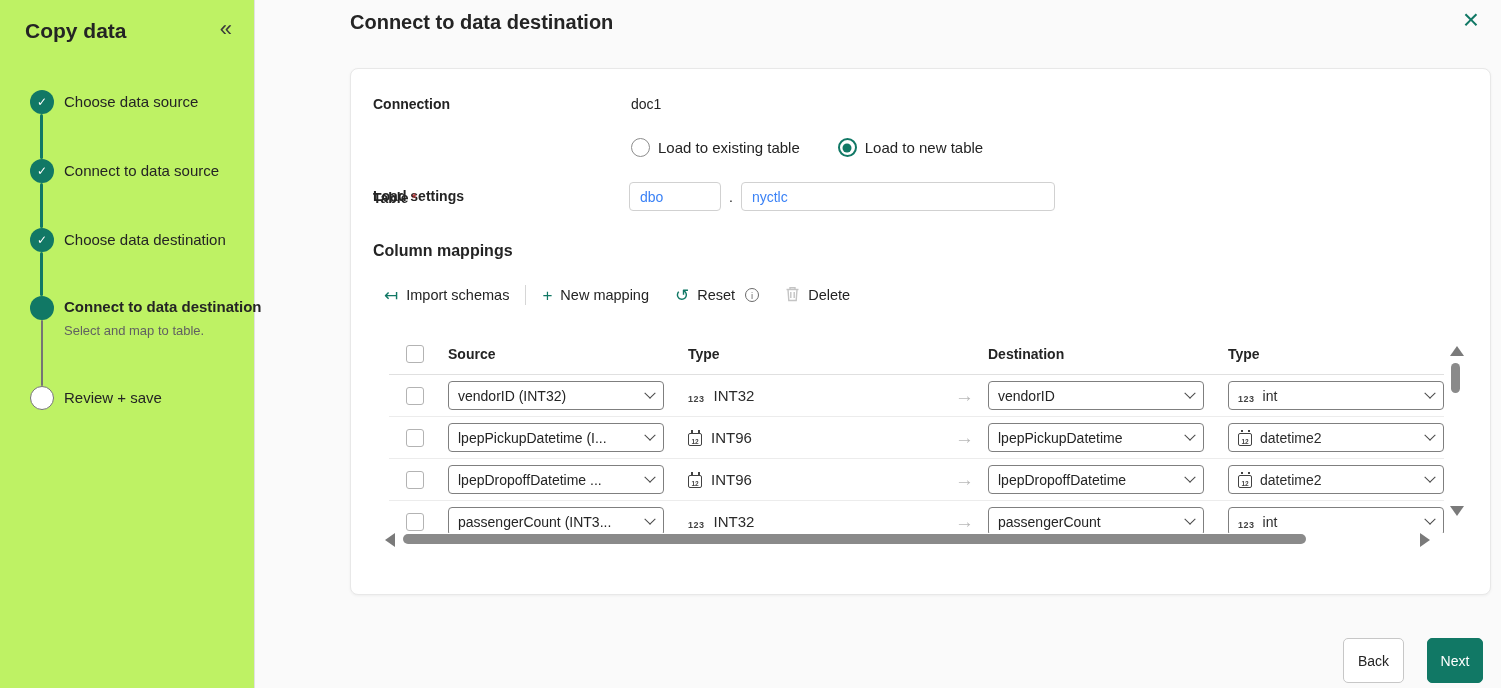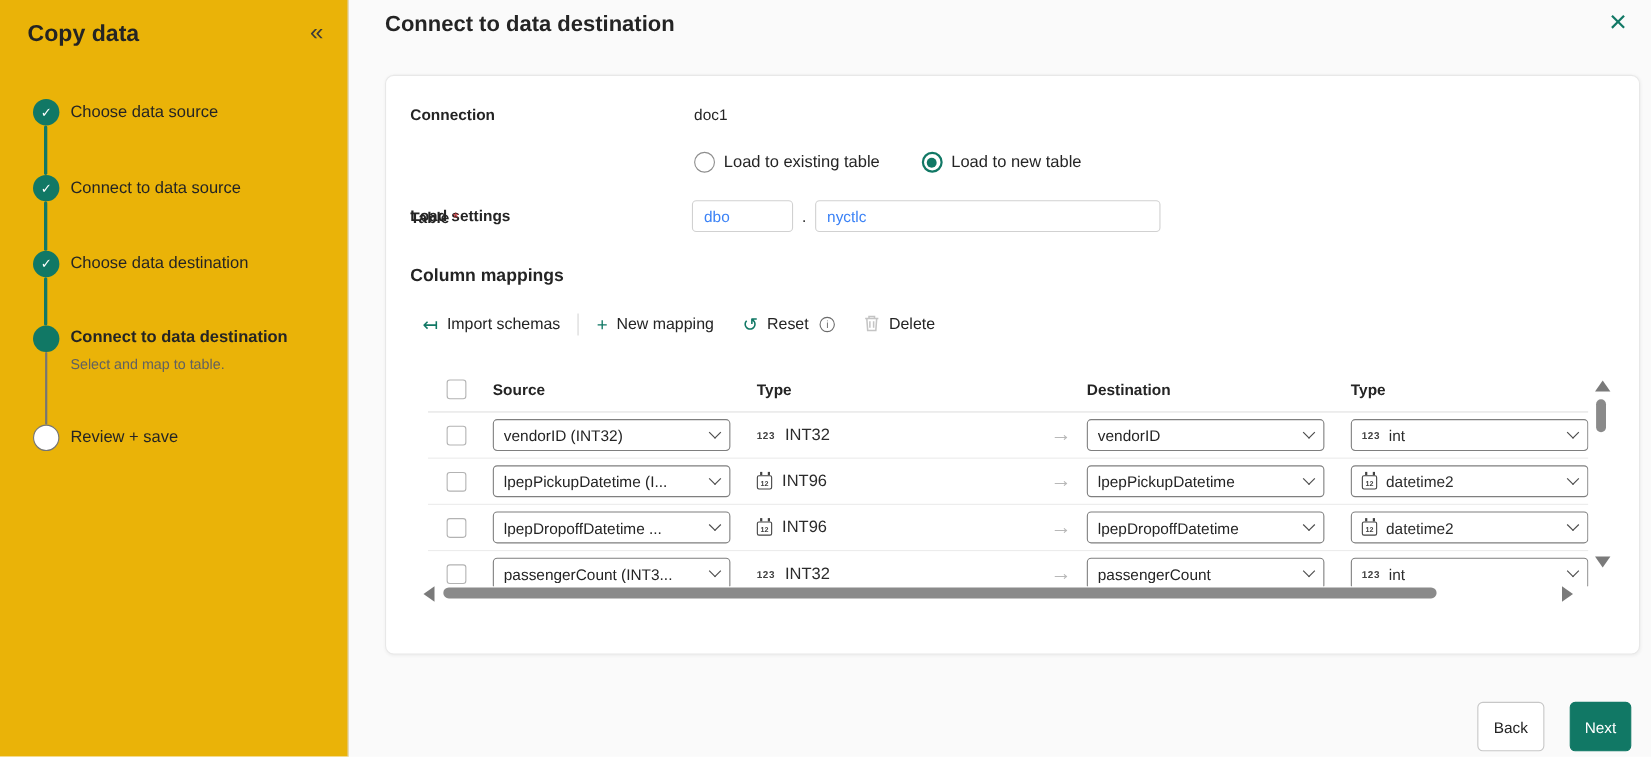--- a/index.html
+++ b/index.html
@@ -1,20 +1,20 @@
 <!DOCTYPE html>
 <html><head>
 <meta charset="utf-8">
 <style>
   * { margin:0; padding:0; box-sizing:border-box; }
   html,body { width:1501px; height:688px; font-family:"Liberation Sans","DejaVu Sans",sans-serif; color:#242424; }
   .screen { position:relative; width:1501px; height:688px; background:#fafafa; overflow:hidden; }
 
   
-  .sidebar { position:absolute; left:0; top:0; width:317px; height:688px; background:#eab308; border-right:1px solid #e1e1e1; }
+  .sidebar { position:absolute; left:0; top:0; width:255px; height:688px; background:#bef264; border-right:1px solid #e1e1e1; }
   .sidebar-title { position:absolute; left:25px; top:19px; font-size:21px; font-weight:700; }
   .collapse-btn { position:absolute; right:22px; top:18px; background:none; border:none; font-size:22px; color:#3b3b3b; cursor:pointer; line-height:1; }
   .step-circle { position:absolute; left:30px; width:24px; height:24px; border-radius:50%; display:flex; align-items:center; justify-content:center; }
   .step-circle.done, .step-circle.current { background:#117865; }
   .step-circle.upcoming { background:#fff; border:1.5px solid #757575; }
   .step-circle .chk { color:#fff; font-size:12px; font-weight:700; }
   .step-label { position:absolute; left:64px; font-size:15px; color:#242424; white-space:nowrap; }
   .step-label.current { font-weight:700; }
   .step-desc { position:absolute; left:64px; font-size:13px; color:#616161; white-space:nowrap; }
   .connector { position:absolute; left:40px; width:3px; background:#117865; border-radius:2px; }
@@ -54,21 +54,21 @@
 
   
   .grid-viewport { position:absolute; left:38px; top:264px; width:1055px; height:200px; overflow:hidden; }
   .grow { display:grid; grid-template-columns:59px 240px 253px 47px 240px 216px; align-items:center; height:42px; border-bottom:1px solid #ececec; }
   .grow.ghead { border-bottom:1px solid #e0e0e0; }
   .ghead .hcell { font-size:14px; font-weight:700; }
   .cb { width:18px; height:18px; border:1px solid #b3b3b3; border-radius:3px; background:#fff; margin-left:17px; cursor:pointer; }
   .combo { width:216px; height:29px; border:1px solid #7f7f7f; border-radius:4px; background:#fff; display:flex; align-items:center; justify-content:space-between; padding:0 9px; cursor:pointer; }
   .combo-text { font-size:14px; white-space:nowrap; overflow:hidden; max-width:170px; }
   .chev { width:8px; height:8px; border-right:1.4px solid #4a4a4a; border-bottom:1.4px solid #4a4a4a; transform:rotate(45deg) translate(-2px,-2px); flex:0 0 auto; }
-  .typecell { display:flex; align-items:center; gap:9px; font-size:15px; color:#2b2b2b; }
+  .typecell { display:flex; align-items:flex-end; gap:9px; font-size:15px; color:#2b2b2b; }
   .maparrow { font-size:19px; color:#b8b8b8; text-align:center; }
   .type-icon { display:inline-flex; align-items:center; justify-content:center; flex:0 0 auto; }
   .type-icon[data-icon="number"]::before { content:"123"; font-size:9px; font-weight:700; color:#424242; letter-spacing:.5px; }
   .type-icon[data-icon="calendar"] { width:14px; height:13px; border:1.5px solid #424242; border-radius:2px; position:relative; margin-top:2px; }
   .type-icon[data-icon="calendar"]::before { content:"12"; position:absolute; bottom:0px; left:50%; transform:translateX(-50%); font-size:6.5px; font-weight:700; color:#424242; }
   .type-icon[data-icon="calendar"]::after { content:""; position:absolute; top:-4px; left:1.5px; width:2px; height:2.5px; background:#424242; box-shadow:7px 0 #424242; }
   .combo .typecell { gap:8px; font-size:14px; }
 
   
   .tri { position:absolute; width:0; height:0; cursor:pointer; }

